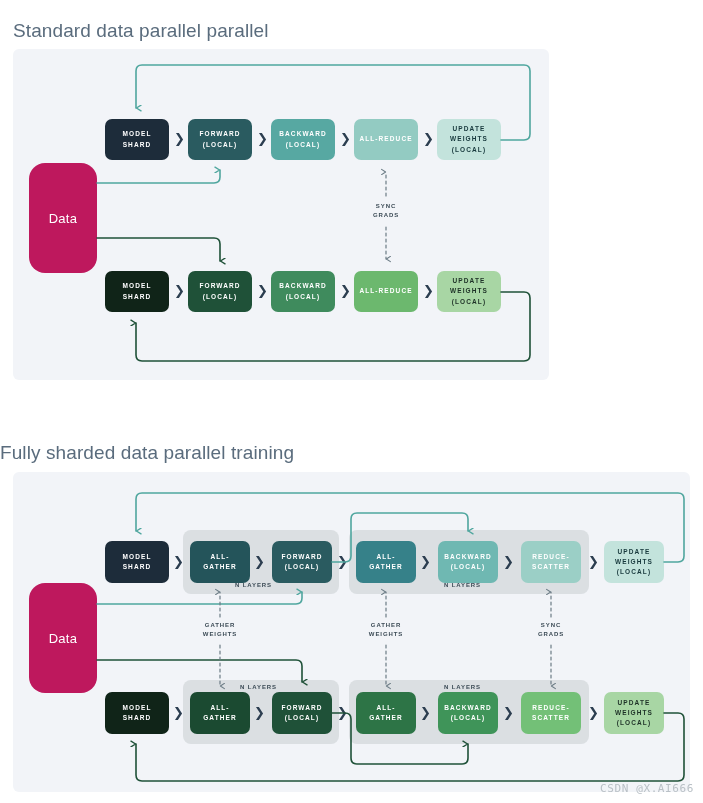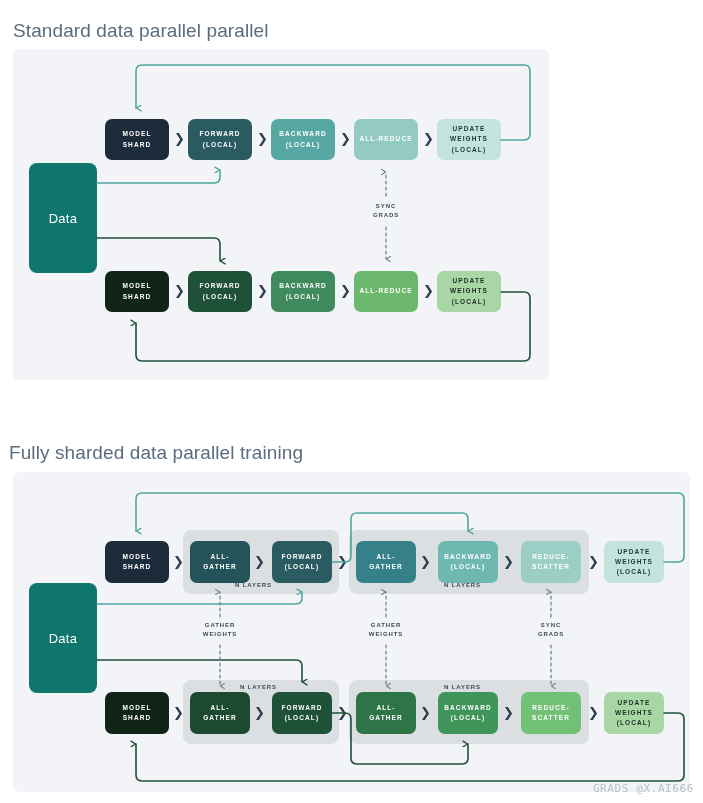--- a/index.html
+++ b/index.html
@@ -39,22 +39,22 @@
     color:#ffffff;
     box-sizing:border-box;
     padding:2px 3px;
   }
   .node.dark-text{color:#1d3026;}
   .node.dark-text-teal{color:#17383c;}
 
   
   .databox{
     position:absolute;
-    background:#0f766e;
-    border-radius:8px;
+    background:#be185d;
+    border-radius:16px;
     display:flex;align-items:center;justify-content:center;
     color:#ffffff;font-size:13px;font-weight:400;letter-spacing:0.3px;
   }
 
   
   .chev{
     position:absolute;
     color:#2c3e50;
     font-size:13px;
     font-weight:bold;
@@ -140,21 +140,21 @@
 <div class="node" style="left:271px;top:271px;width:64px;height:41px;background:#3f8b5d;color:#ffffff;">BACKWARD<br>(LOCAL)</div>
 <div class="chev" style="left:340px;top:284px;">❯</div>
 
 <div class="node" style="left:354px;top:271px;width:64px;height:41px;background:#6cb86e;color:#ffffff;">ALL-REDUCE</div>
 <div class="chev" style="left:423px;top:284px;">❯</div>
 
 <div class="node dark-text" style="left:437px;top:271px;width:64px;height:41px;background:#a8d6a4;">UPDATE<br>WEIGHTS<br>(LOCAL)</div>
 
 <div class="cap" style="left:356px;top:202px;width:60px;">SYNC<br>GRADS</div>
 
-<div class="sec-title" style="left:9px;top:442px;">Fully sharded data parallel training</div>
+<div class="sec-title" style="left:0;top:442px;">Fully sharded data parallel training</div>
 
 <div class="panel" style="left:13px;top:472px;width:677px;height:320px;"></div>
 
 <div class="group-band" style="left:183px;top:530px;width:156px;height:64px;"></div>
 <div class="band-label" style="left:235px;top:582px;">N LAYERS</div>
 
 <div class="group-band" style="left:349px;top:530px;width:240px;height:64px;"></div>
 <div class="band-label" style="left:444px;top:582px;">N LAYERS</div>
 
 <div class="group-band" style="left:183px;top:680px;width:156px;height:64px;"></div>
@@ -251,13 +251,13 @@
     <path d="M220,645 L220,686" stroke="#6b7b85" stroke-width="1.2" stroke-dasharray="3,3" marker-end="url(#arrD)"></path>
 
     <path d="M386,617 L386,592" stroke="#6b7b85" stroke-width="1.2" stroke-dasharray="3,3" marker-end="url(#arrD)"></path>
     <path d="M386,645 L386,686" stroke="#6b7b85" stroke-width="1.2" stroke-dasharray="3,3" marker-end="url(#arrD)"></path>
 
     <path d="M551,617 L551,592" stroke="#6b7b85" stroke-width="1.2" stroke-dasharray="3,3" marker-end="url(#arrD)"></path>
     <path d="M551,645 L551,686" stroke="#6b7b85" stroke-width="1.2" stroke-dasharray="3,3" marker-end="url(#arrD)"></path>
   </g>
 </svg>
 
-<div class="watermark">GRADS @X.AI666</div>
+<div class="watermark">CSDN @X.AI666</div>
 
 </body></html>

